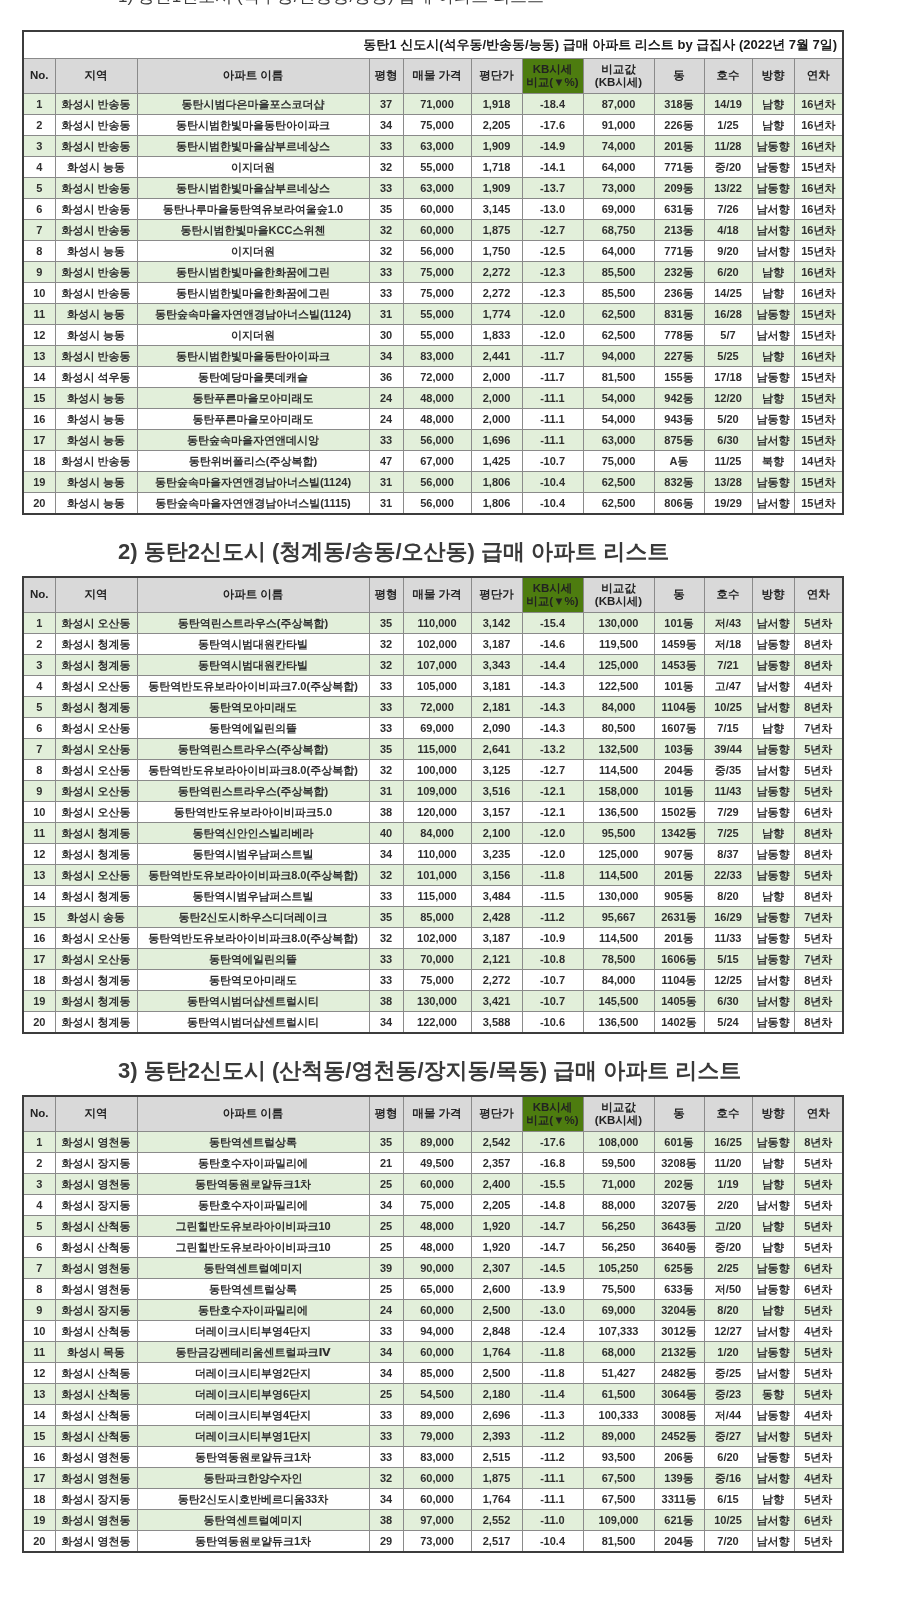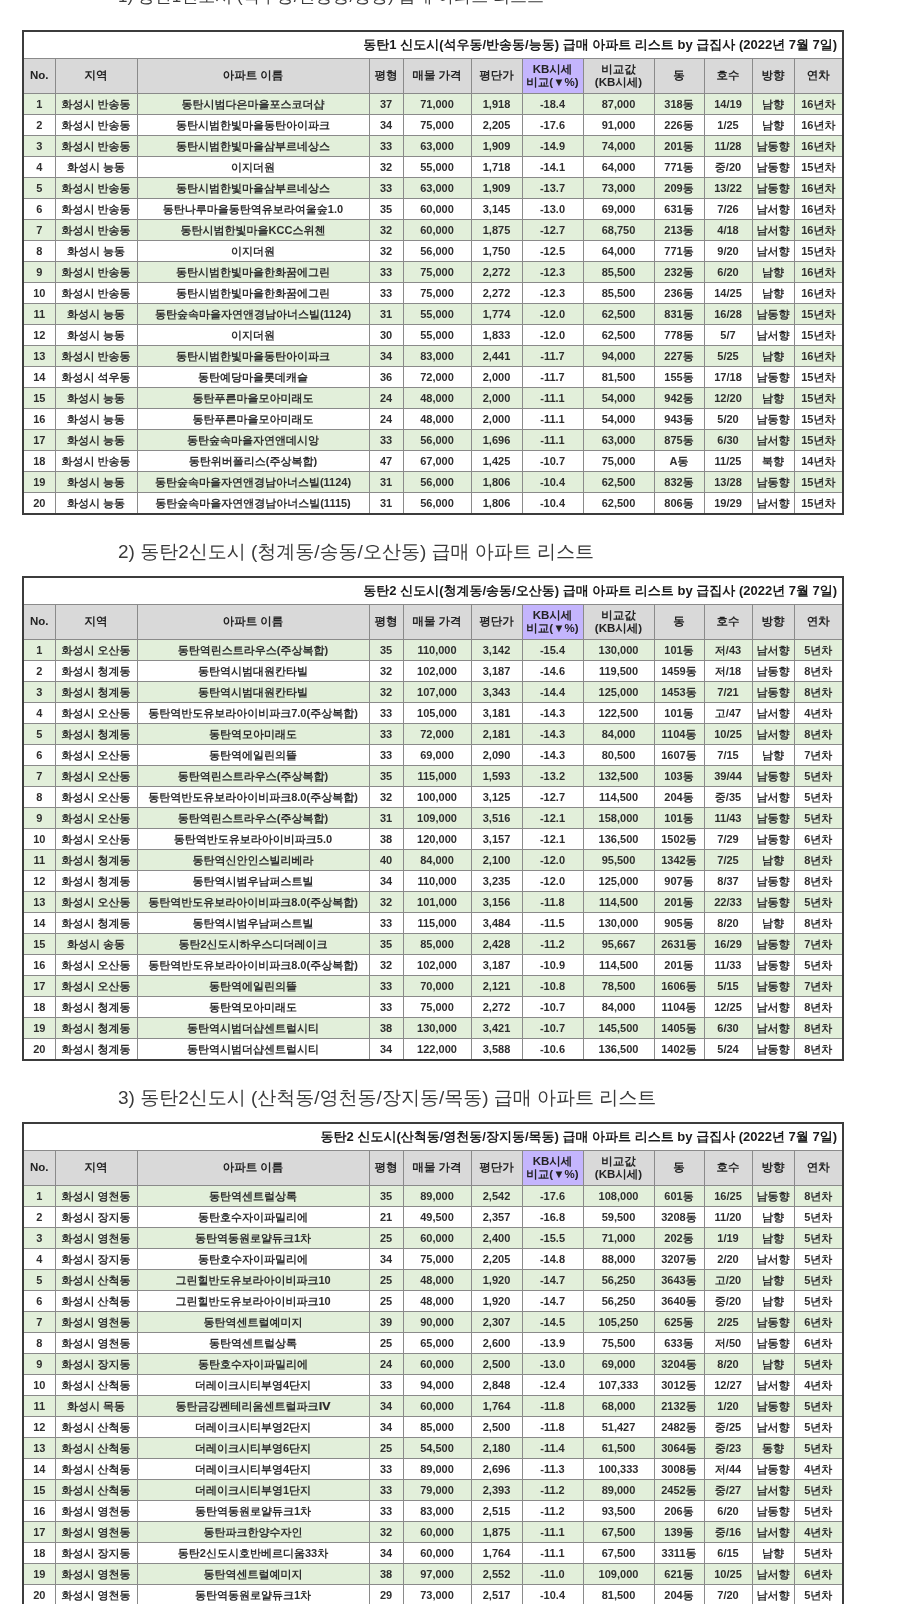--- a/index.html
+++ b/index.html
@@ -6,21 +6,21 @@
   body{
     width:900px;height:1604px;background:#ffffff;position:relative;overflow:hidden;
     font-family:"Liberation Sans","DejaVu Sans",sans-serif;
   }
   .clip-heading{
     position:absolute;top:-13px;left:118px;
     font-size:17px;line-height:20px;color:#3a3a3a;font-weight:400;white-space:nowrap;
   }
   .section-heading{
     margin:27px 0 14px 118px;
-    font-size:19px;line-height:20px;color:#3a3a3a;font-weight:400;
+    font-size:22px;line-height:20px;color:#3a3a3a;font-weight:700;
   }
   .tbl-wrap{margin-left:22px;}
   .tbl-first{margin-top:30px;}
   .tbl-3{margin-top:0;}
   table.apt{
     border-collapse:collapse;table-layout:fixed;width:820px;
     border:2px solid #3c3c3c;
   }
   table.apt td{
     border:1px solid #8a8a8a;
@@ -30,21 +30,21 @@
     overflow:hidden;white-space:nowrap;
   }
   table.apt td.title-cell{
     background:#ffffff;text-align:right;font-size:13px;color:#1a1a1a;
     height:26px;padding-right:5px;letter-spacing:0;border-radius:8px;
   }
   table.apt tr.head td{
     background:#d9d9d9;height:34px;font-size:11.5px;color:#222;
     white-space:pre-line;
   }
-  table.apt tr.head td.kb{background:#c4b5fd;}
+  table.apt tr.head td.kb{background:#4d7c0f;}
   table.apt tr.green td{background:#e2efda;}
   table.apt tr.white td{background:#ffffff;}
 </style>
 </head>
 <body>
 
 <div class="clip-heading">1) 동탄1신도시 (석우동/반송동/능동) 급매 아파트 리스트</div>
 
 <div class="tbl-wrap tbl-first">
   <table class="apt">
@@ -379,23 +379,20 @@
       <col style="width:68px">
         <col style="width:51px">
         <col style="width:61px">
         <col style="width:71px">
       <col style="width:50px">
         <col style="width:48px">
         <col style="width:42px">
         <col style="width:49px">
     </colgroup>
     <tbody>
-      <tr>
-        <td class="title-cell" colspan="12">동탄2 신도시(청계동/송동/오산동) 급매 아파트 리스트 by 급집사 (2022년 7월 7일)</td>
-      </tr>
       <tr class="head">
           <td>No.</td>
           <td>지역</td>
           <td>아파트 이름</td>
           <td>평형</td>
           <td>매물 가격</td>
           <td>평단가</td>
           <td class="kb">KB시세
 비교(▼%)</td>
           <td>비교값
@@ -490,21 +487,21 @@
           <td>7/15</td>
           <td>남향</td>
           <td>7년차</td>
         </tr>
         <tr class="green">
           <td>7</td>
           <td>화성시 오산동</td>
           <td>동탄역린스트라우스(주상복합)</td>
           <td>35</td>
           <td>115,000</td>
-          <td>1,593</td>
+          <td>2,641</td>
           <td>-13.2</td>
           <td>132,500</td>
           <td>103동</td>
           <td>39/44</td>
           <td>남동향</td>
           <td>5년차</td>
         </tr>
         <tr class="white">
           <td>8</td>
           <td>화성시 오산동</td>
@@ -702,23 +699,20 @@
       <col style="width:68px">
         <col style="width:51px">
         <col style="width:61px">
         <col style="width:71px">
       <col style="width:50px">
         <col style="width:48px">
         <col style="width:42px">
         <col style="width:49px">
     </colgroup>
     <tbody>
-      <tr>
-        <td class="title-cell" colspan="12">동탄2 신도시(산척동/영천동/장지동/목동) 급매 아파트 리스트 by 급집사 (2022년 7월 7일)</td>
-      </tr>
       <tr class="head">
           <td>No.</td>
           <td>지역</td>
           <td>아파트 이름</td>
           <td>평형</td>
           <td>매물 가격</td>
           <td>평단가</td>
           <td class="kb">KB시세
 비교(▼%)</td>
           <td>비교값

